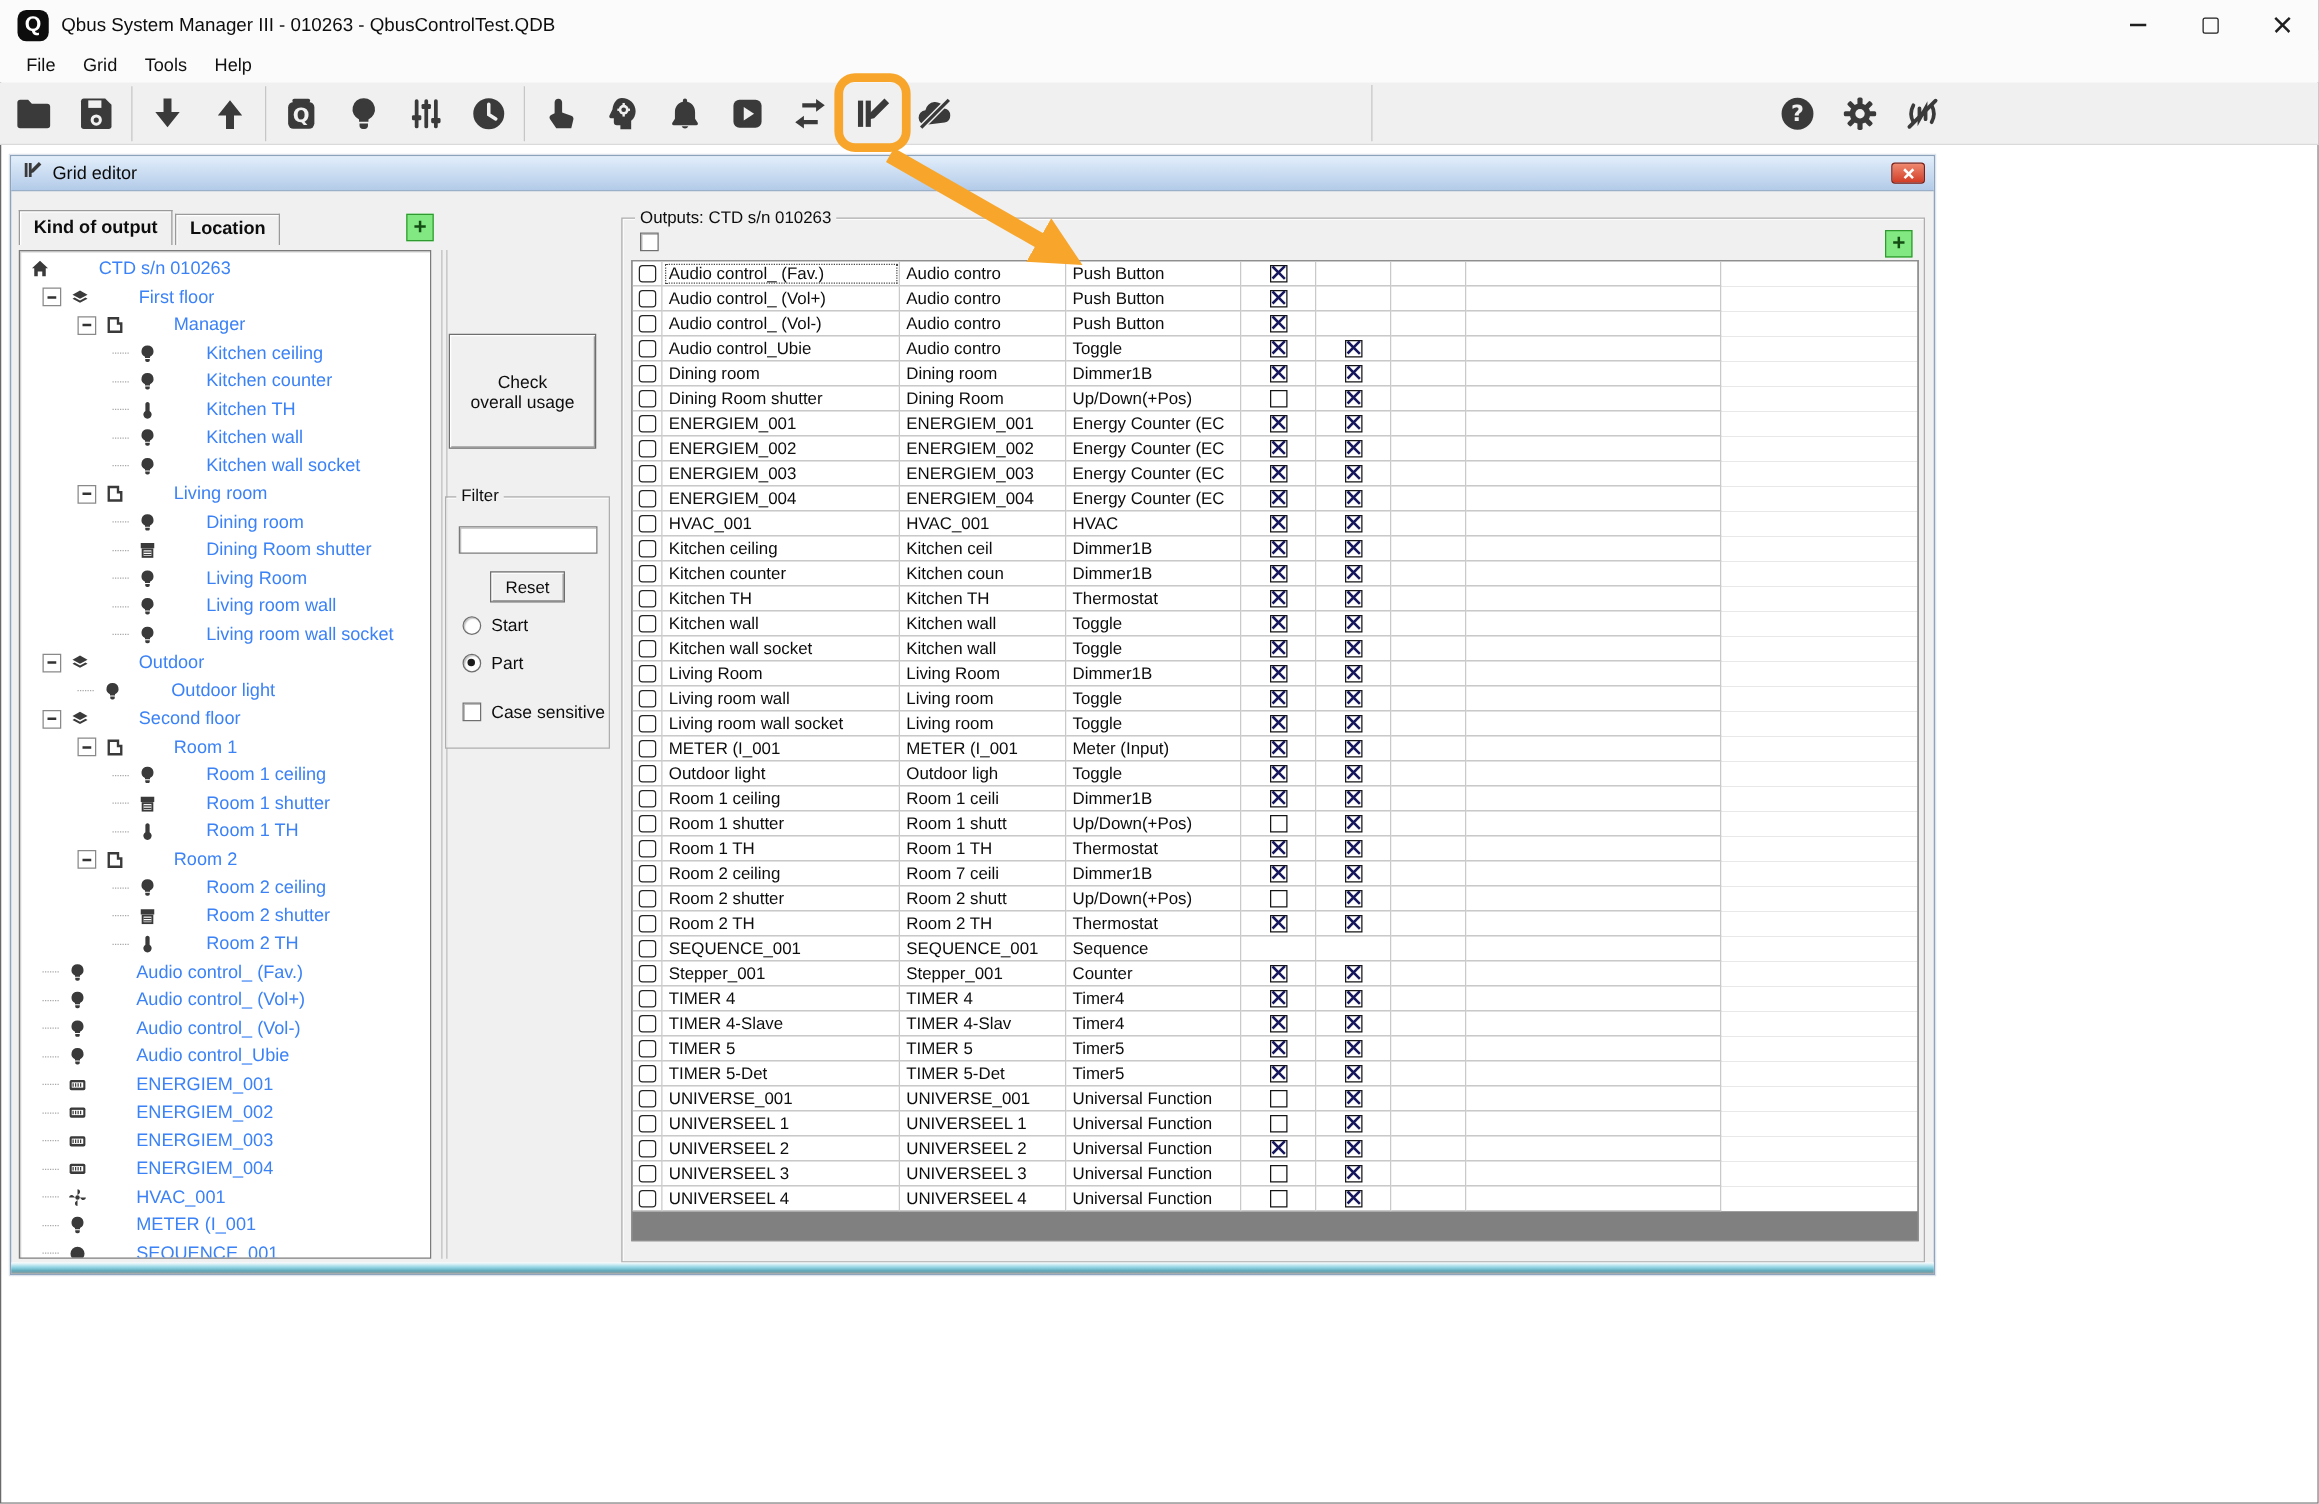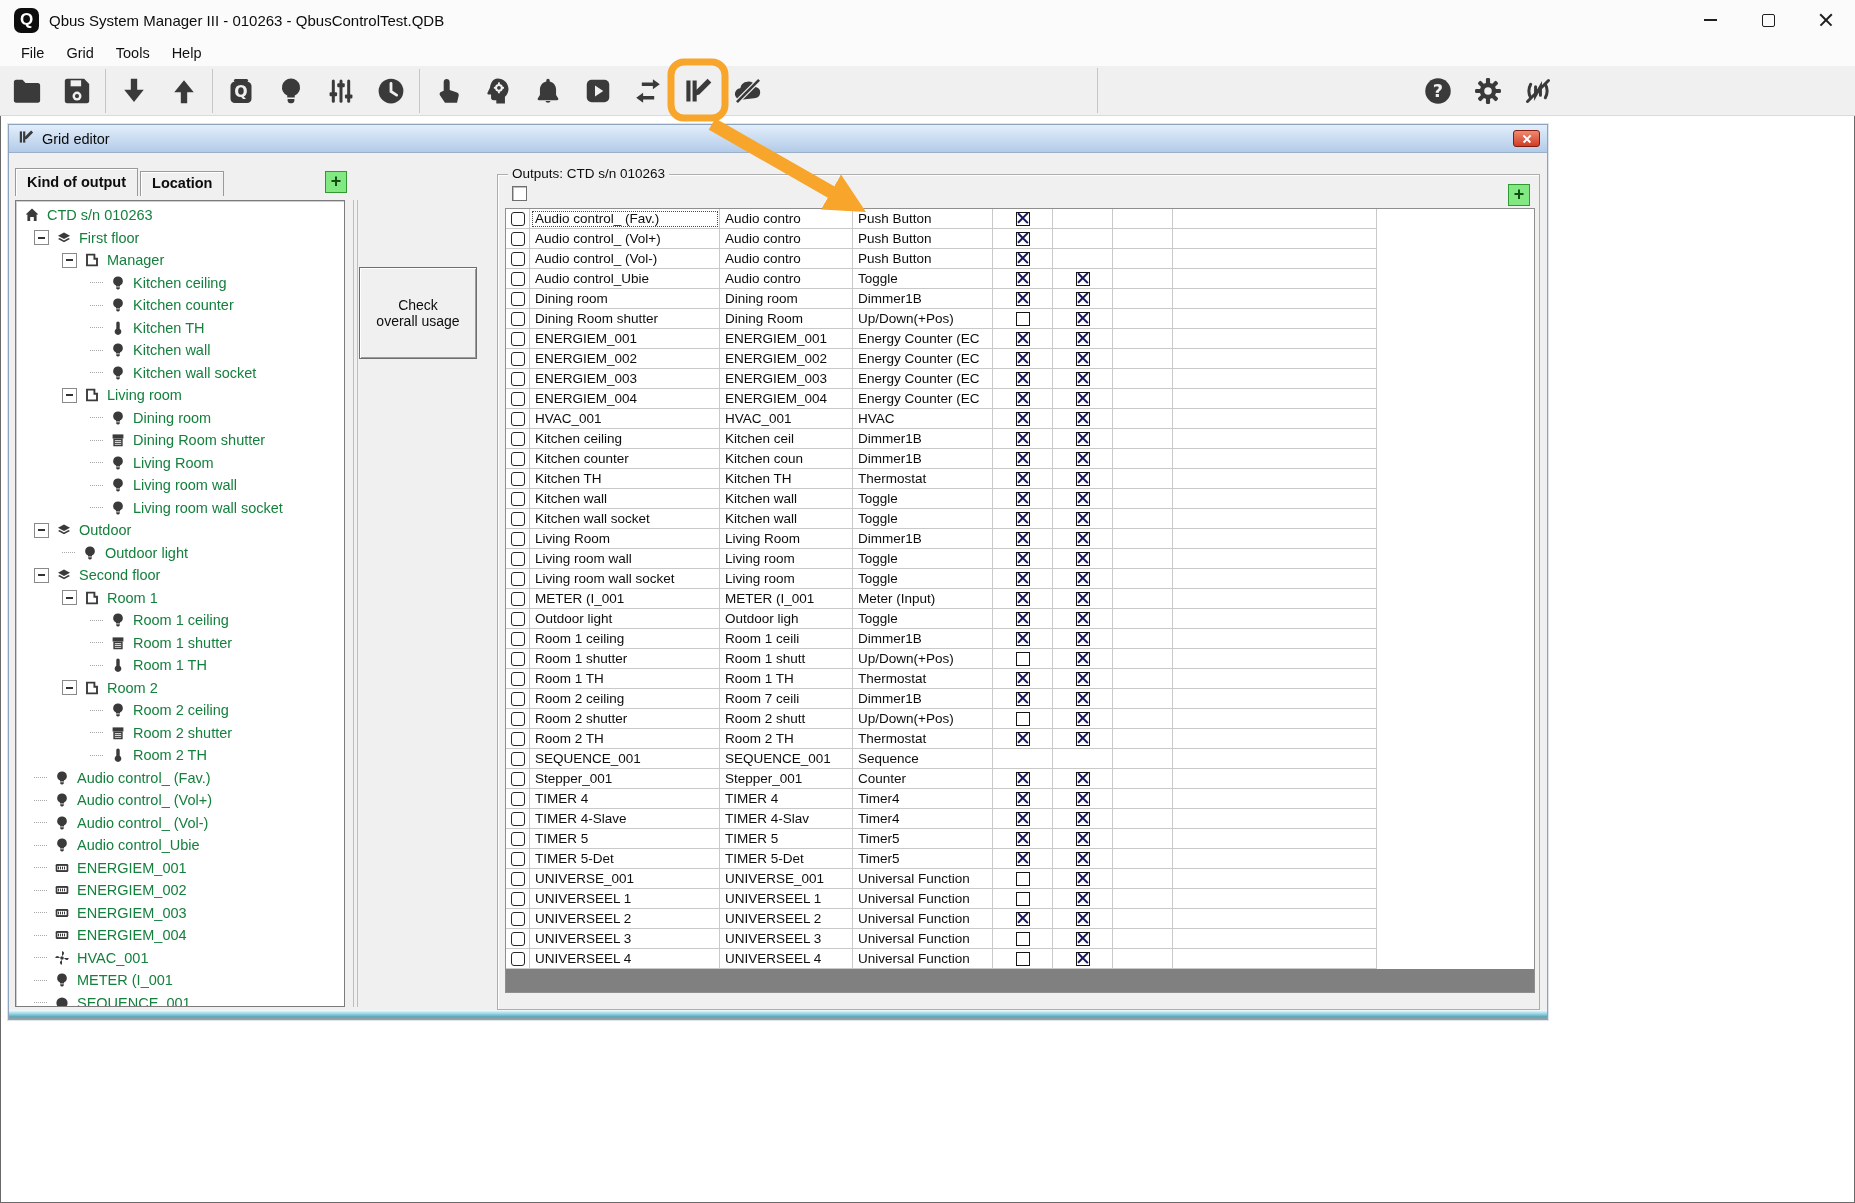--- a/index.html
+++ b/index.html
@@ -52,21 +52,21 @@
   .tabs-plus{position:absolute;left:316px;top:46px;}
   
   .splitter{position:absolute;left:344px;top:75px;width:3px;height:807px;border-left:1px solid #bdbdbd;border-right:1px solid #bdbdbd;}
   .tree{position:absolute;left:6px;top:75px;width:330px;height:807px;background:#fff;border:1px solid #7b7b7b;
         box-shadow:inset 1px 1px 0 #cfcfcf;overflow:hidden;padding-top:3px;box-sizing:border-box;}
   .trow{height:22.5px;display:flex;align-items:center;}
   .texp{width:13px;height:13px;flex:none;border:1px solid #898989;background:#fff;display:flex;align-items:center;justify-content:center;margin-right:7px;}
   .texp .minus{width:7px;height:1.6px;background:#333;}
   .tstub{width:13px;height:0;flex:none;border-top:1.4px dotted #a8a8a8;margin-right:7px;}
   .trow .icn{margin-right:7px;flex:none;} .trow .icn svg{width:16px;height:16px;}
-  .tlabel{font-size:14.5px;color:#15803d;white-space:nowrap;}
+  .tlabel{font-size:14.5px;color:#3b82f6;white-space:nowrap;margin-left:32px;}
   
   .btn3d{background:#f0f0f0;border:1px solid #6e6e6e;box-shadow:inset 1px 1px 0 #ffffff,inset -1px -1px 0 #9d9d9d;
          color:#0d0d0d;font-family:inherit;}
   .check-usage{position:absolute;left:350px;top:142px;width:118px;height:92px;font-size:14px;
                display:flex;align-items:center;justify-content:center;text-align:center;padding:0 16px;box-sizing:border-box;}
   .filter{position:absolute;left:347px;top:272px;width:130px;height:200px;border:1px solid #aeaeae;box-shadow:1px 1px 0 #fdfdfd inset;}
   .grouplegend{position:absolute;left:8px;top:-9px;background:#f0f0f0;padding:0 4px;font-size:13.5px;color:#0d0d0d;white-space:nowrap;}
   .filter-input{position:absolute;left:10px;top:23px;width:103px;height:20px;background:#fff;border:1px solid #7a7a7a;
                 box-shadow:inset 1px 1px 0 #bdbdbd;font-size:13px;font-family:inherit;padding:0 3px;}
   .reset-btn{position:absolute;left:35px;top:59px;width:60px;height:25px;font-size:13.5px;}
@@ -691,20 +691,39 @@
               <circle cx="8" cy="8" r="5.6"></circle>
             </svg>
           </span>
           <span class="tlabel">SEQUENCE_001</span>
         </div>
       </div>
     <div class="splitter"></div>
 
     <button class="check-usage btn3d">Check overall usage</button>
 
+    <div class="filter">
+      <span class="grouplegend">Filter</span>
+      <input class="filter-input" type="text" value="" style="">
+      <button class="reset-btn btn3d">Reset</button>
+      <div>
+          <div class="opt opt1">
+            <span class="radio"></span>
+            <span>Start</span>
+          </div>
+          <div class="opt opt2">
+            <span class="radio on"></span>
+            <span>Part</span>
+          </div>
+          <div class="opt opt3">
+            <span class="cbox"></span>
+            <span>Case sensitive</span>
+          </div>
+        </div>
+    </div>
 
     <div class="outputs">
       <span class="grouplegend" style="left:10px;">Outputs: CTD s/n 010263</span>
       <span class="outputs-chk"></span>
       <button class="plusbtn outputs-plus">+</button>
       <div class="twrap">
         <div>
             <div class="trowg">
               <div class="gcell center" style="width:24px">
                 <span class="rowchk"></span>

